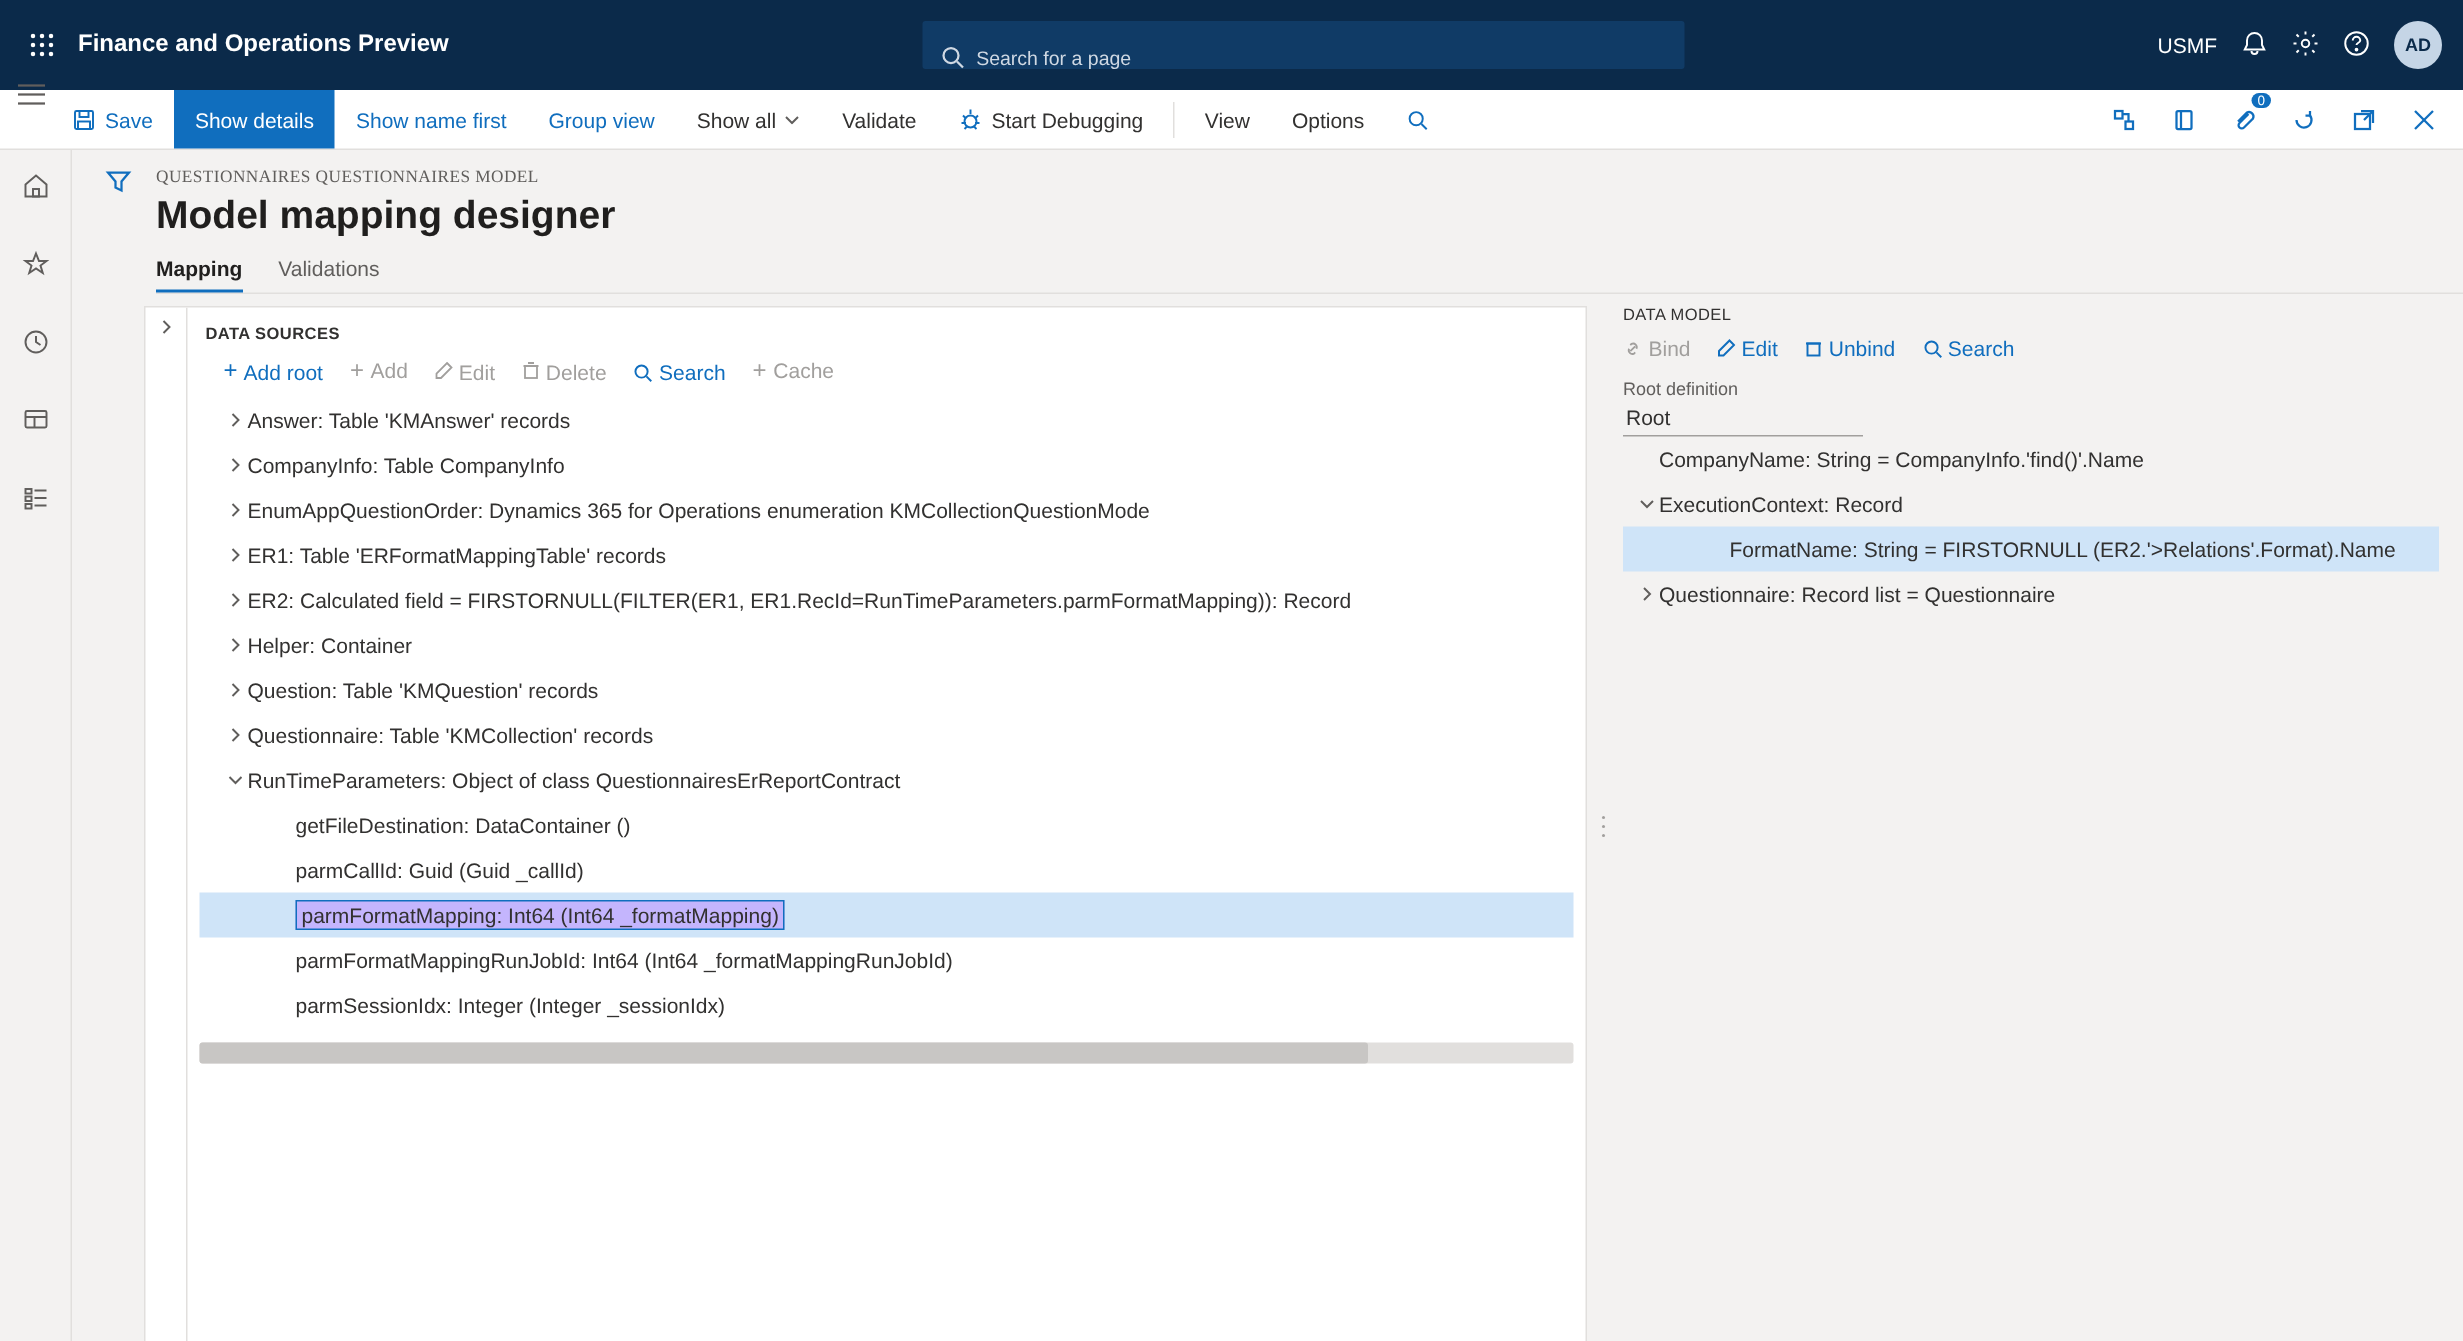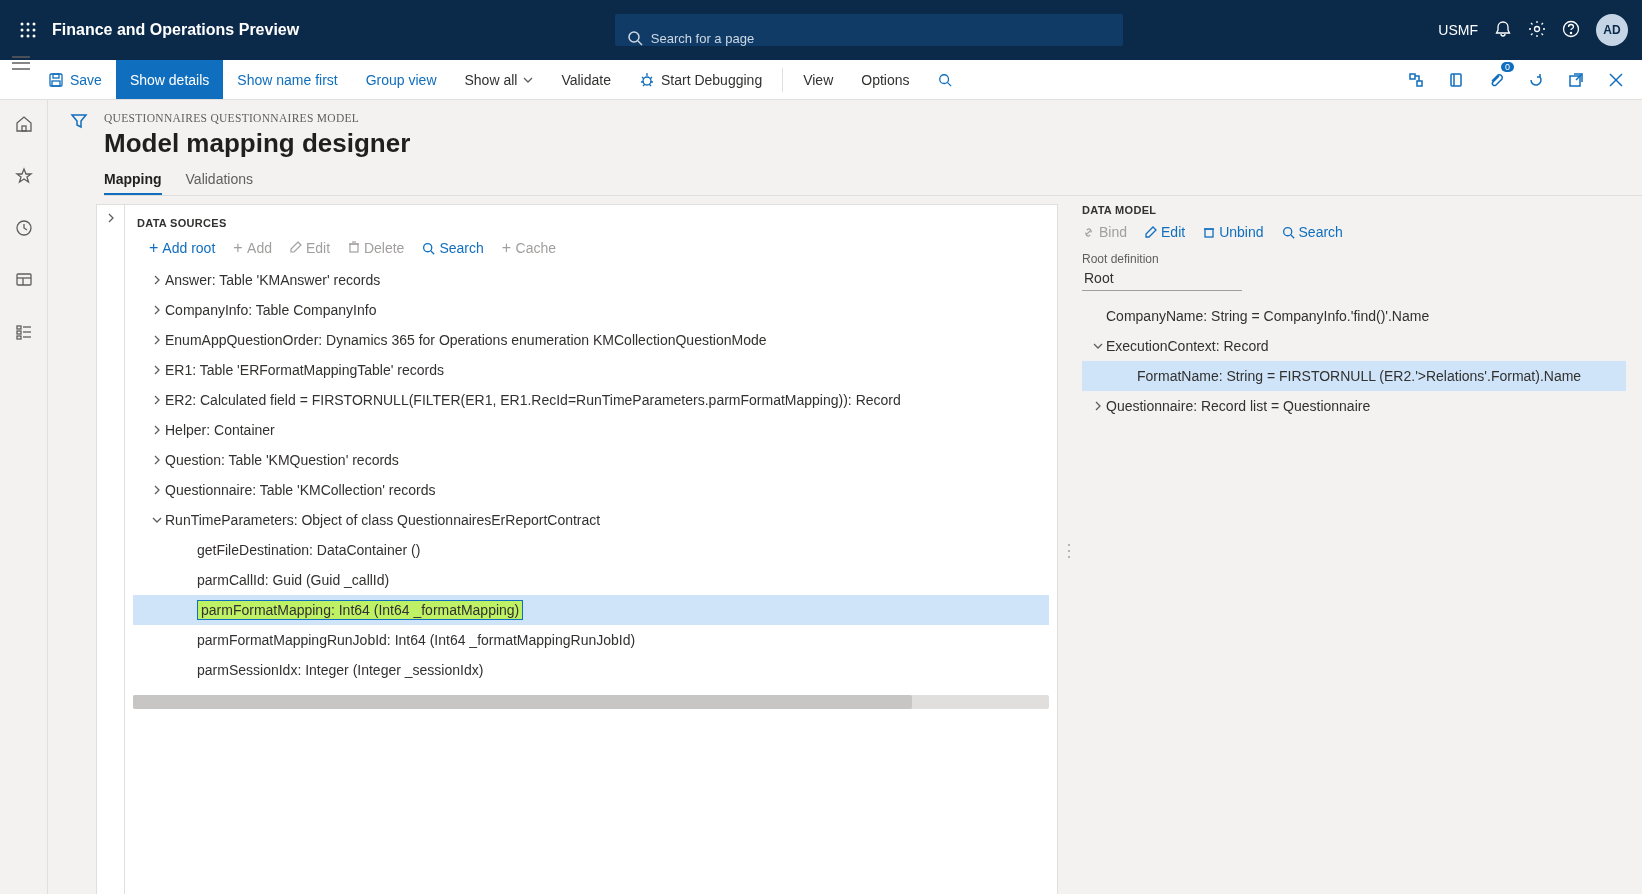--- a/index.html
+++ b/index.html
@@ -46,35 +46,35 @@
 .panel-left .inner { flex:1; overflow:auto; padding-bottom:20px;}
 .section-title { font-size:11px; font-weight:700; padding:12px 12px 4px 12px; letter-spacing:0.3px;}
 .ds-toolbar { display:flex; gap:18px; padding: 6px 12px 8px 24px; font-size:14px; color:#a19f9d; align-items:center;}
 .ds-toolbar .link { color:#106ebe; cursor:pointer; display:flex; align-items:center; gap:4px;}
 .ds-toolbar .disabled {color:#a19f9d;}
 .tree { padding: 0 8px 0 8px; font-size:14px; }
 .tree .node { display:flex; align-items:center; height:30px; padding-left:16px; white-space:nowrap;}
 .tree .node .caret { width:16px; display:inline-flex; justify-content:center; color:#605e5c; cursor:pointer;}
 .tree .node.child { padding-left: 48px; }
 .tree .node.selected { background:#cfe4f8; }
-.tree .node.selected .label { border:1px solid #106ebe; padding:1px 3px; background:#bef264; }
+.tree .node.selected .label { border:1px solid #106ebe; padding:1px 3px; background:#c4b5fd; }
 .tree .node .label { }
 
 .divider { width:24px; display:flex; align-items:center; justify-content:center; color:#a19f9d;}
 
 .panel-right { width: 560px; padding: 8px 16px 8px 0; display:flex; flex-direction:column;}
-.dm-title {font-size:11px; font-weight:700; letter-spacing:.3px; margin-bottom:8px;}
+.dm-title {font-size:11px; font-weight:400; letter-spacing:.3px; margin-bottom:8px;}
 .dm-toolbar { display:flex; gap:18px; font-size:14px; color:#106ebe; margin-bottom:12px;}
 .dm-toolbar .disabled { color:#a19f9d;}
 .dm-toolbar .tbtn { display:flex; gap:4px; align-items:center; cursor:pointer;}
 .rootdef-lbl { font-size:12px; color:#605e5c; margin-bottom:2px;}
-.rootdef-val { font-size:14px; border-bottom:1px solid #a19f9d; padding:2px 0 4px 2px; width:160px; margin-bottom:10px;}
+.rootdef-val { font-size:14px; border-bottom:1px solid #a19f9d; padding:2px 0 4px 2px; width:160px; }
 .dm-tree .node { display:flex; align-items:center; height:30px; padding-left:8px; font-size:14px;}
 .dm-tree .node .caret { width:16px; display:inline-flex; justify-content:center;}
-.dm-tree .node.child { padding-left: 39px; }
+.dm-tree .node.child { padding-left: 55px; }
 .dm-tree .node.sel { background:#cfe4f8; }
 .dm-tree .node .lbl {}
 
 .hscroll { height:14px; background:#e1dfdd; margin:0 8px; border-radius:2px; position:relative;}
 .hscroll .thumb { position:absolute; left:0; top:0; height:14px; width:85%; background:#c8c6c4; border-radius:2px;}
 
 svg { flex-shrink:0;}
 </style>
 </head>
 <body>

